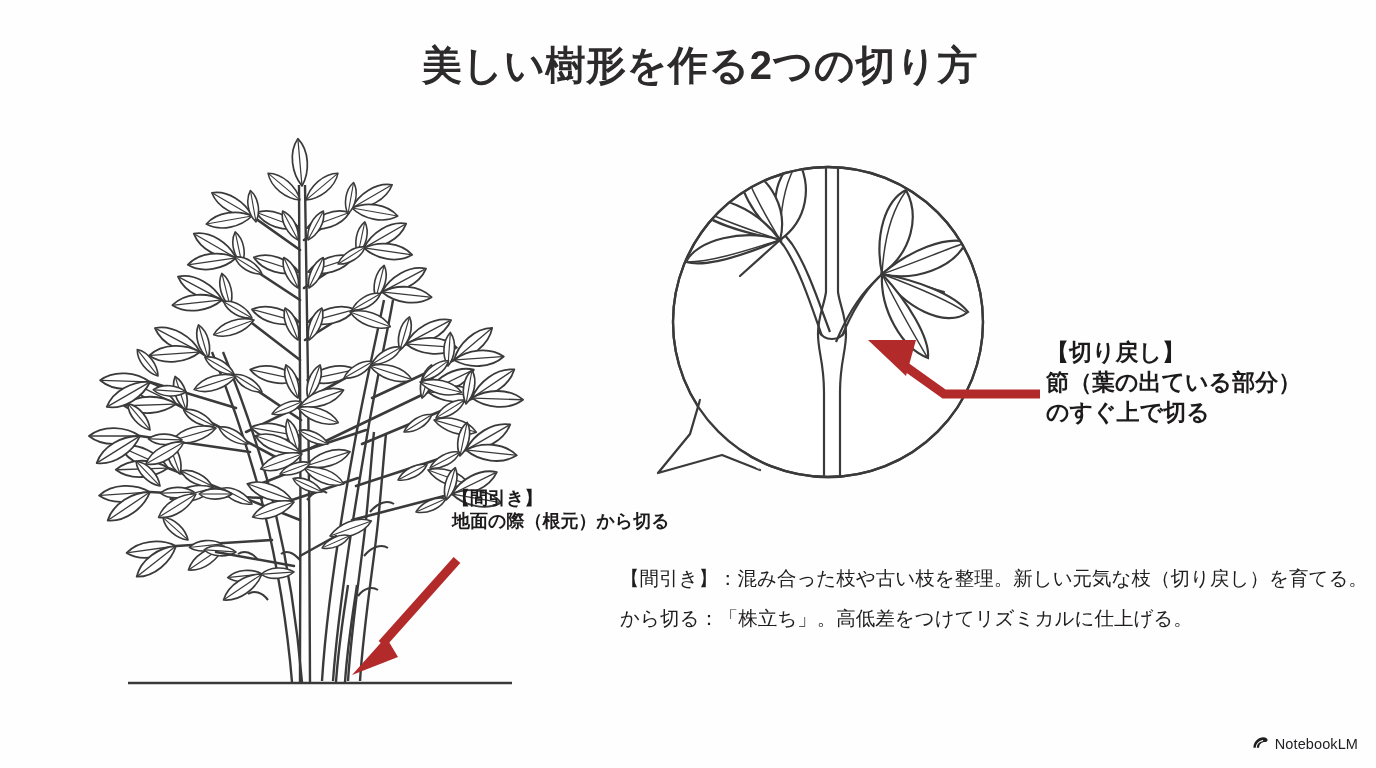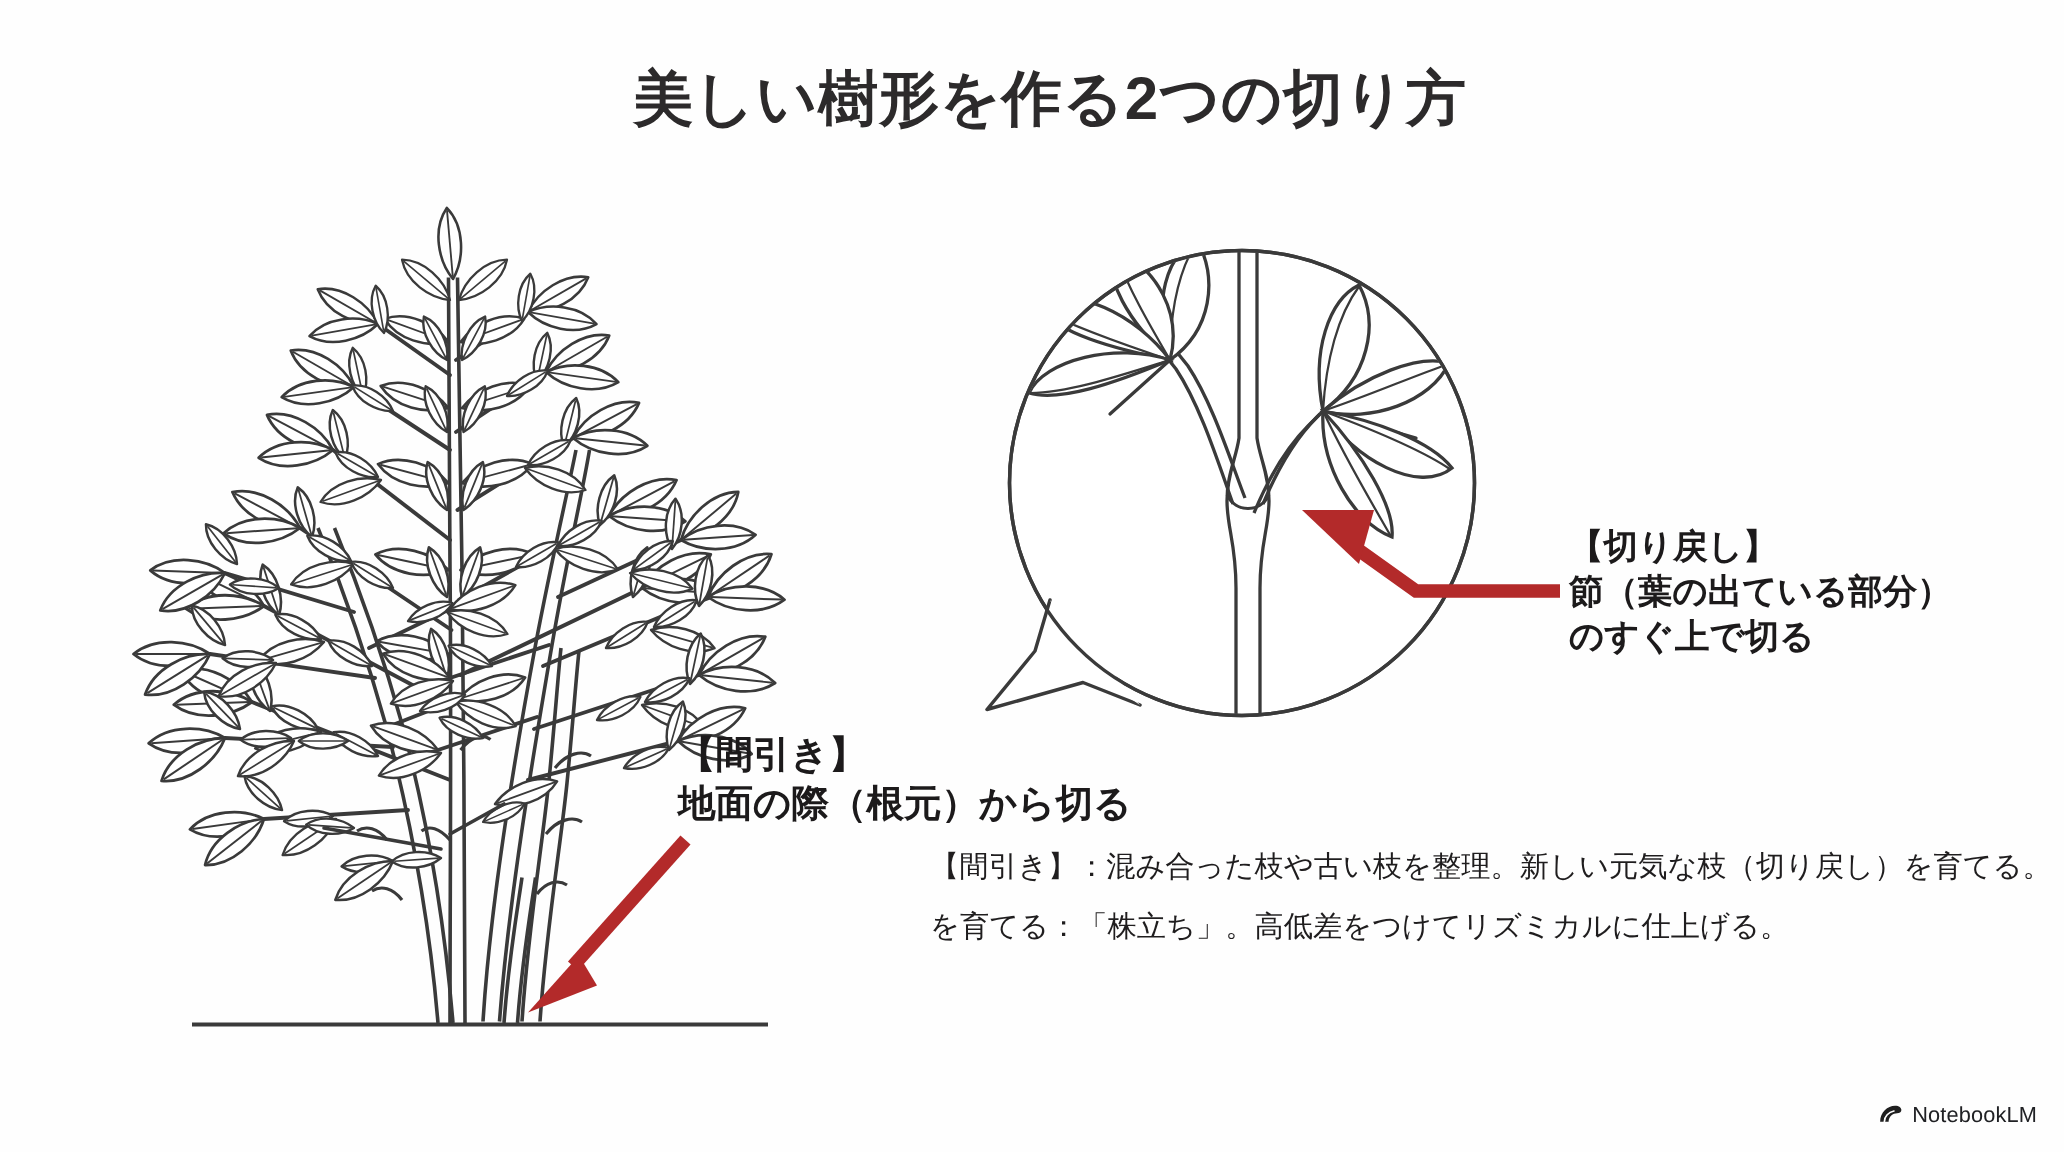--- a/index.html
+++ b/index.html
@@ -50,27 +50,26 @@
   .callout {
     position: absolute;
     font-weight: bold;
     color: #1c1a1b;
     line-height: 1.30;
     white-space: pre-line;
   }
   .callout-mabiki {
     left: 452px;
     top: 487px;
-    font-size: 25px;
+    font-size: 18px;
   }
   .callout-kirimodoshi {
     left: 1046px;
     top: 338px;
     font-size: 23px;
-    margin-top: 12px;
   }
 
   
   .notes {
     position: absolute;
     left: 620px;
     top: 568px;
     width: 730px;
   }
   .note-line {
@@ -445,21 +444,21 @@
 
   <div class="callout callout-mabiki">【間引き】
 地面の際（根元）から切る</div>
 
   <div class="callout callout-kirimodoshi">【切り戻し】
 節（葉の出ている部分）
 のすぐ上で切る</div>
 
   <div class="notes">
     <div class="note-line">【間引き】：混み合った枝や古い枝を整理。新しい元気な枝（切り戻し）を育てる。</div>
-    <div class="note-line spaced">を育てる：「株立ち」。高低差をつけてリズミカルに仕上げる。</div>
+    <div class="note-line spaced">から切る：「株立ち」。高低差をつけてリズミカルに仕上げる。</div>
   </div>
 
   <div class="footer-logo">
     <span class="logo-mark">
       <svg viewBox="0 0 24 24" width="17" height="17" aria-hidden="true">
         <path d="M2 18 C 2 9, 9 3, 16 3 C 20 3, 22 5, 22 7 C 22 9, 20 10, 18 10
                  C 14 10, 10 13, 10 18 Z" fill="#1f1f1f"></path>
         <path d="M6 18 C 6 13, 10 9, 15 8" fill="none" stroke="#ffffff" stroke-width="1.6" stroke-linecap="round"></path>
       </svg>
     </span>

